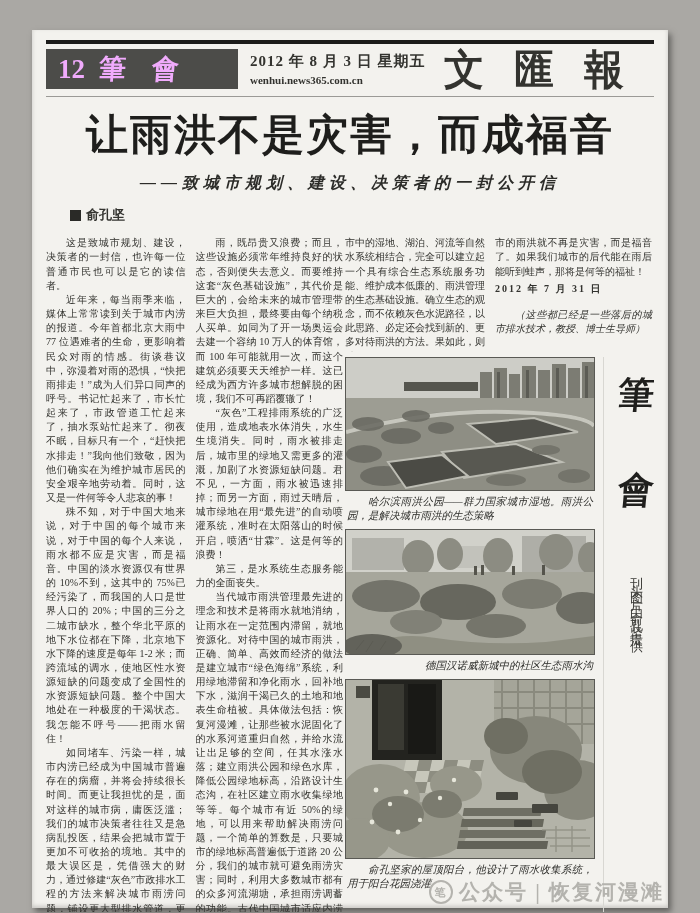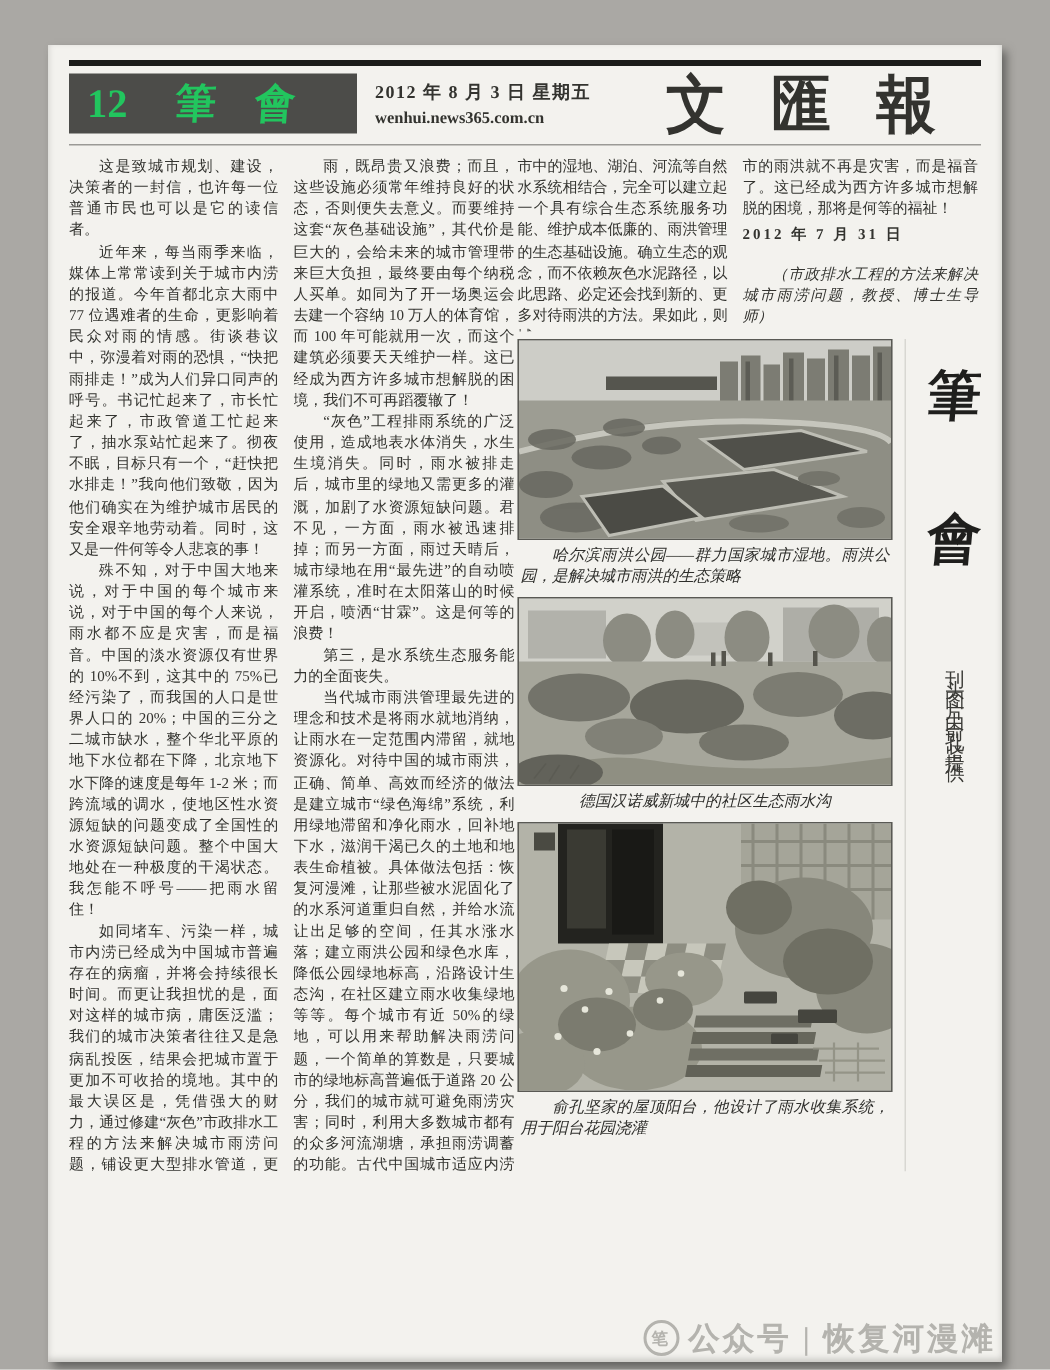--- a/index.html
+++ b/index.html
@@ -13,28 +13,28 @@
     position:absolute; left:32px; top:30px; width:636px; height:878px;
     background:#f3f2ee;
     box-shadow: 3px 4px 6px rgba(40,40,38,.55), inset 0 -2px 4px rgba(120,118,114,.35);
   }
   .page-inner { padding:10px 14px 0 14px; height:100%; position:relative; }
 
   
   .top-rule { height:4px; background:#1c1c1a; }
   .header-row { display:flex; align-items:center; height:50px; }
   .masthead-box {
-    width:192px; height:40px; background:#4c4c49; color:#22c55e;
-    display:flex; align-items:center; padding:0 12px; gap:18px;
+    width:192px; height:40px; background:#4c4c49; color:#f0abfc;
+    display:flex; align-items:center; padding:0 12px; 
   }
   .page-num { font-size:27px; font-weight:bold; line-height:1; }
   .masthead-calli { font-size:27px; font-weight:bold; letter-spacing:26px; 
     transform:skewX(-4deg); white-space:nowrap; padding-left:14px; }
   .date-block { margin-left:12px; font-weight:bold; }
-  .date-line1 { font-size:12px; letter-spacing:1px; }
+  .date-line1 { font-size:15px; letter-spacing:1px; }
   .date-line2 { font-size:11px; margin-top:3px; }
   .paper-name {
     margin-left:auto; font-size:40px; font-weight:bold; letter-spacing:30px;
     padding-right:0; transform:scaleY(1.05); white-space:nowrap;
   }
   .header-hr { height:1px; background:#9b9a96; margin-top:2px; }
 
   
   .headline-block { text-align:center; padding:14px 6px 4px 6px; }
   .main-title {
@@ -67,21 +67,21 @@
   .media-row { flex:1; display:flex; margin-top:5px; }
   .photos-col { width:250px; }
   figure { margin:0 0 6px 0; }
   .photo-frame { border:1px solid #595954; background:#cdcdc8; display:block; }
   .photo-frame svg { display:block; }
   figcaption {
     font-size:10.5px; line-height:14px; font-style:italic; color:#2e2e2b;
     margin:4px 2px 6px 2px; text-align:justify;
   }
   figcaption.indent { text-indent:2em; }
-  figcaption.center { text-align:center; text-indent:0;font-family:Liberation Serif, serif; }
+  figcaption.center { text-align:right; text-indent:0;font-family:Liberation Serif, serif; }
 
   
   .side-col { flex:1; padding:14px 0 0 14px; border-left:1px solid #d8d7d2; margin-left:8px; }
   .side-calli { text-align:center; }
   .side-calli .ch { font-size:36px; font-weight:bold; color:#1f1f1d; display:block;
      transform:skewX(-5deg); }
   .side-calli .ch + .ch { margin-top:46px; }
   .side-credit {
     margin:52px auto 0 auto; writing-mode:vertical-rl; text-orientation:upright;
     font-size:13px; letter-spacing:7px; color:#3a3a36; height:300px;
@@ -109,20 +109,28 @@
         <span class="masthead-calli">筆會</span>
       </div>
       <div class="date-block">
         <div class="date-line1">2012 年 8 月 3 日 星期五</div>
         <div class="date-line2">wenhui.news365.com.cn</div>
       </div>
       <div class="paper-name">文匯報</div>
     </div>
     <div class="header-hr"></div>
 
+    <div class="headline-block">
+      <div class="main-title">让雨洪不是灾害，而成福音</div>
+      <div class="sub-title">——致城市规划、建设、决策者的一封公开信</div>
+      <div class="author-line">
+        <span class="author-bullet"></span>
+        <span>俞孔坚</span>
+      </div>
+    </div>
 
     <div class="main-area">
 
       <div class="col1 body-text">
         <p>这是致城市规划、建设，决策者的一封信，也许每一位普通市民也可以是它的读信者。</p>
         <p>近年来，每当雨季来临，媒体上常常读到关于城市内涝的报道。今年首都北京大雨中 77 位遇难者的生命，更影响着民众对雨的情感。街谈巷议中，弥漫着对雨的恐惧，“快把雨排走！”成为人们异口同声的呼号。书记忙起来了，市长忙起来了，市政管道工忙起来了，抽水泵站忙起来了。彻夜不眠，目标只有一个，“赶快把水排走！”我向他们致敬，因为他们确实在为维护城市居民的安全艰辛地劳动着。同时，这又是一件何等令人悲哀的事！</p>
         <p>殊不知，对于中国大地来说，对于中国的每个城市来说，对于中国的每个人来说，雨水都不应是灾害，而是福音。中国的淡水资源仅有世界的 10%不到，这其中的 75%已经污染了，而我国的人口是世界人口的 20%；中国的三分之二城市缺水，整个华北平原的地下水位都在下降，北京地下水下降的速度是每年 1-2 米；而跨流域的调水，使地区性水资源短缺的问题变成了全国性的水资源短缺问题。整个中国大地处在一种极度的干渴状态。我怎能不呼号——把雨水留住！</p>
         <p>如同堵车、污染一样，城市内涝已经成为中国城市普遍存在的病瘤，并将会持续很长时间。而更让我担忧的是，面对这样的城市病，庸医泛滥；我们的城市决策者往往又是急病乱投医，结果会把城市置于更加不可收拾的境地。其中的最大误区是，凭借强大的财力，通过修建“灰色”市政排水工程的方法来解决城市雨涝问题，铺设更大型排水管道，更大的泵站和建更坚固的水泥堤坝。广大市民由于对西方城市发展史及其经验教训不了解，对当代城市建设的新理念和新技术不了解，往往会误以为英国伦敦、法国巴黎和日本东京等等一些早期工业化城市的地下水道是最先进的，羡慕其宽大可以开车，羡慕其排水泵站的马力之巨大。殊不知，这些都已经是一些落后的城市排水技术，在西方已被学术界诟病多年，而新的城市建设理念和实践已经完全不再采用这种工业时代早期的、简单机械的工程措施。</p>
 
       </div>
@@ -134,23 +142,23 @@
         <p>当代城市雨洪管理最先进的理念和技术是将雨水就地消纳，让雨水在一定范围内滞留，就地资源化。对待中国的城市雨洪，正确、简单、高效而经济的做法是建立城市“绿色海绵”系统，利用绿地滞留和净化雨水，回补地下水，滋润干渴已久的土地和地表生命植被。具体做法包括：恢复河漫滩，让那些被水泥固化了的水系河道重归自然，并给水流让出足够的空间，任其水涨水落；建立雨洪公园和绿色水库，降低公园绿地标高，沿路设计生态沟，在社区建立雨水收集绿地等等。每个城市有近 50%的绿地，可以用来帮助解决雨涝问题，一个简单的算数是，只要城市的绿地标高普遍低于道路 20 公分，我们的城市就可避免雨涝灾害；同时，利用大多数城市都有的众多河流湖塘，承担雨涝调蓄的功能。古代中国城市适应内涝的智慧之一是将城市建在水中央或者把水留在城市中和城市四周。遗憾的是，目前这些绿地和自然水系并没有很好发挥滞蓄雨洪的作用，相反，它们往往成为城市的负担。原因之一是它们分属不同部门管辖，有各自不同的利益和目标。因此，我们往往会看到车在水里游，而旁边湖里的船却在因缺水而搁浅。</p>
 
       </div>
 
       <div class="right-region">
         <div class="top-text-row">
           <div class="col3 body-text">
             <p style="text-indent:0">市中的湿地、湖泊、河流等自然水系统相结合，完全可以建立起一个具有综合生态系统服务功能、维护成本低廉的、雨洪管理的生态基础设施。确立生态的观念，而不依赖灰色水泥路径，以此思路、必定还会找到新的、更多对待雨洪的方法。果如此，则城</p>
           </div>
           <div class="col4 body-text">
-            <p style="text-indent:0">市的雨洪就不再是灾害，而是福音了。这已经成为西方许多城市想解脱的困境，那将是何等的福祉！</p>
+            <p style="text-indent:0">市的雨洪就不再是灾害，而是福音了。如果我们城市的后代能在雨后能听到蛙声，那将是何等的福祉！</p>
             <p class="pub-date">2012 年 7 月 31 日</p>
-            <p class="author-note">（市政排水工程的方法来解决城市雨涝问题，教授、博士生导师）</p>
+            <p class="author-note">（这些都已经是一些落后的城市排水技术，教授、博士生导师）</p>
           </div>
         </div>
 
         <div class="media-row">
           <div class="photos-col">
 
             <figure>
               <span class="photo-frame">
                 <svg width="248" height="132" viewBox="0 0 248 132" xmlns="http://www.w3.org/2000/svg">
                   <rect width="248" height="132" fill="#b9b9b2"></rect>

